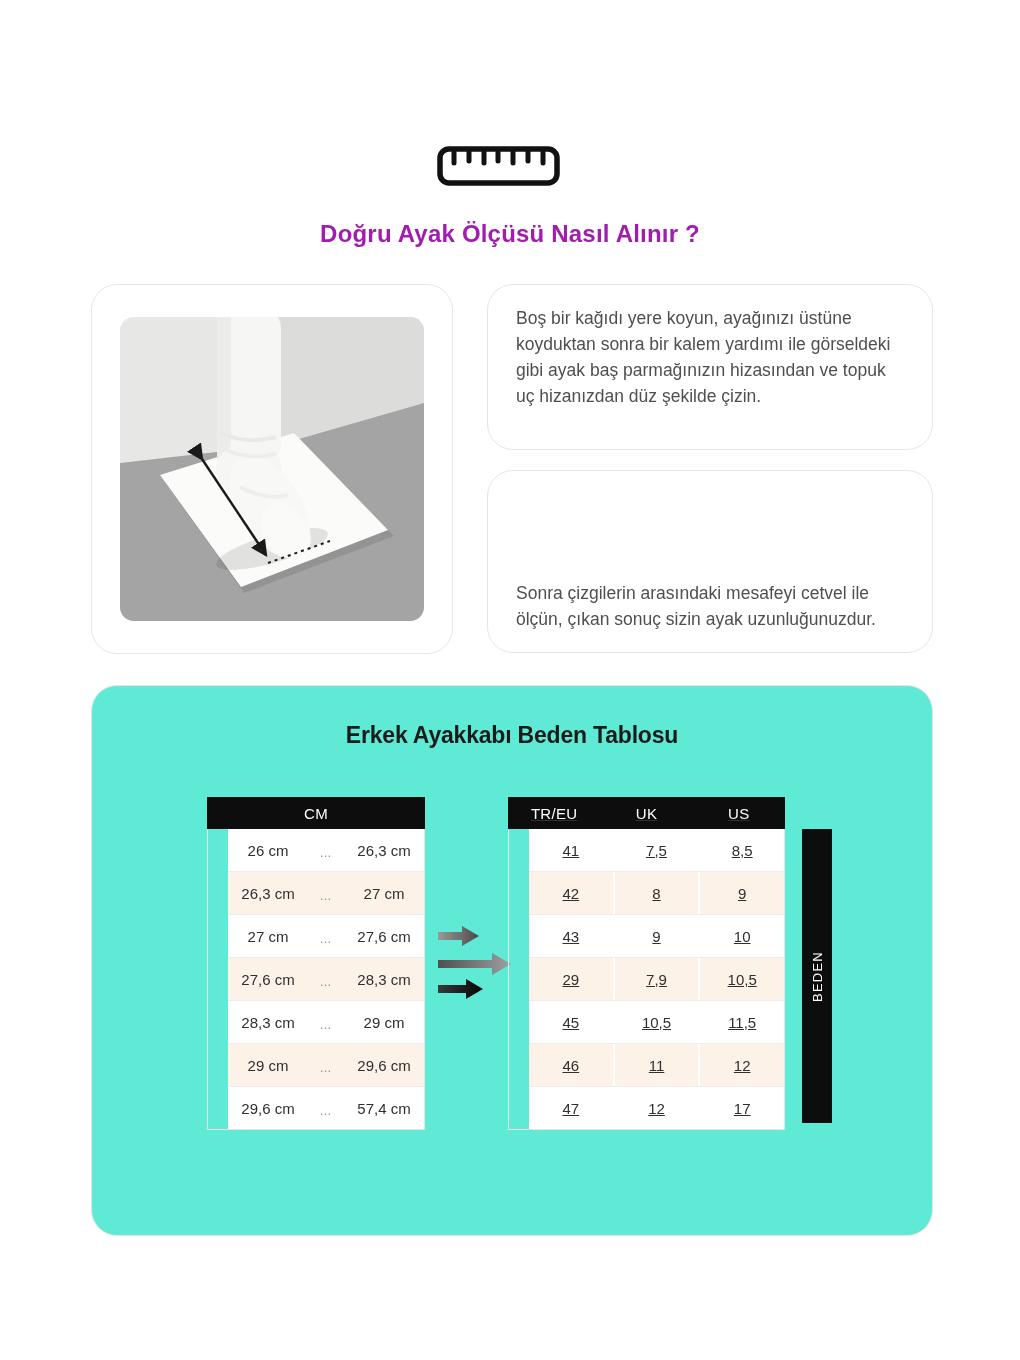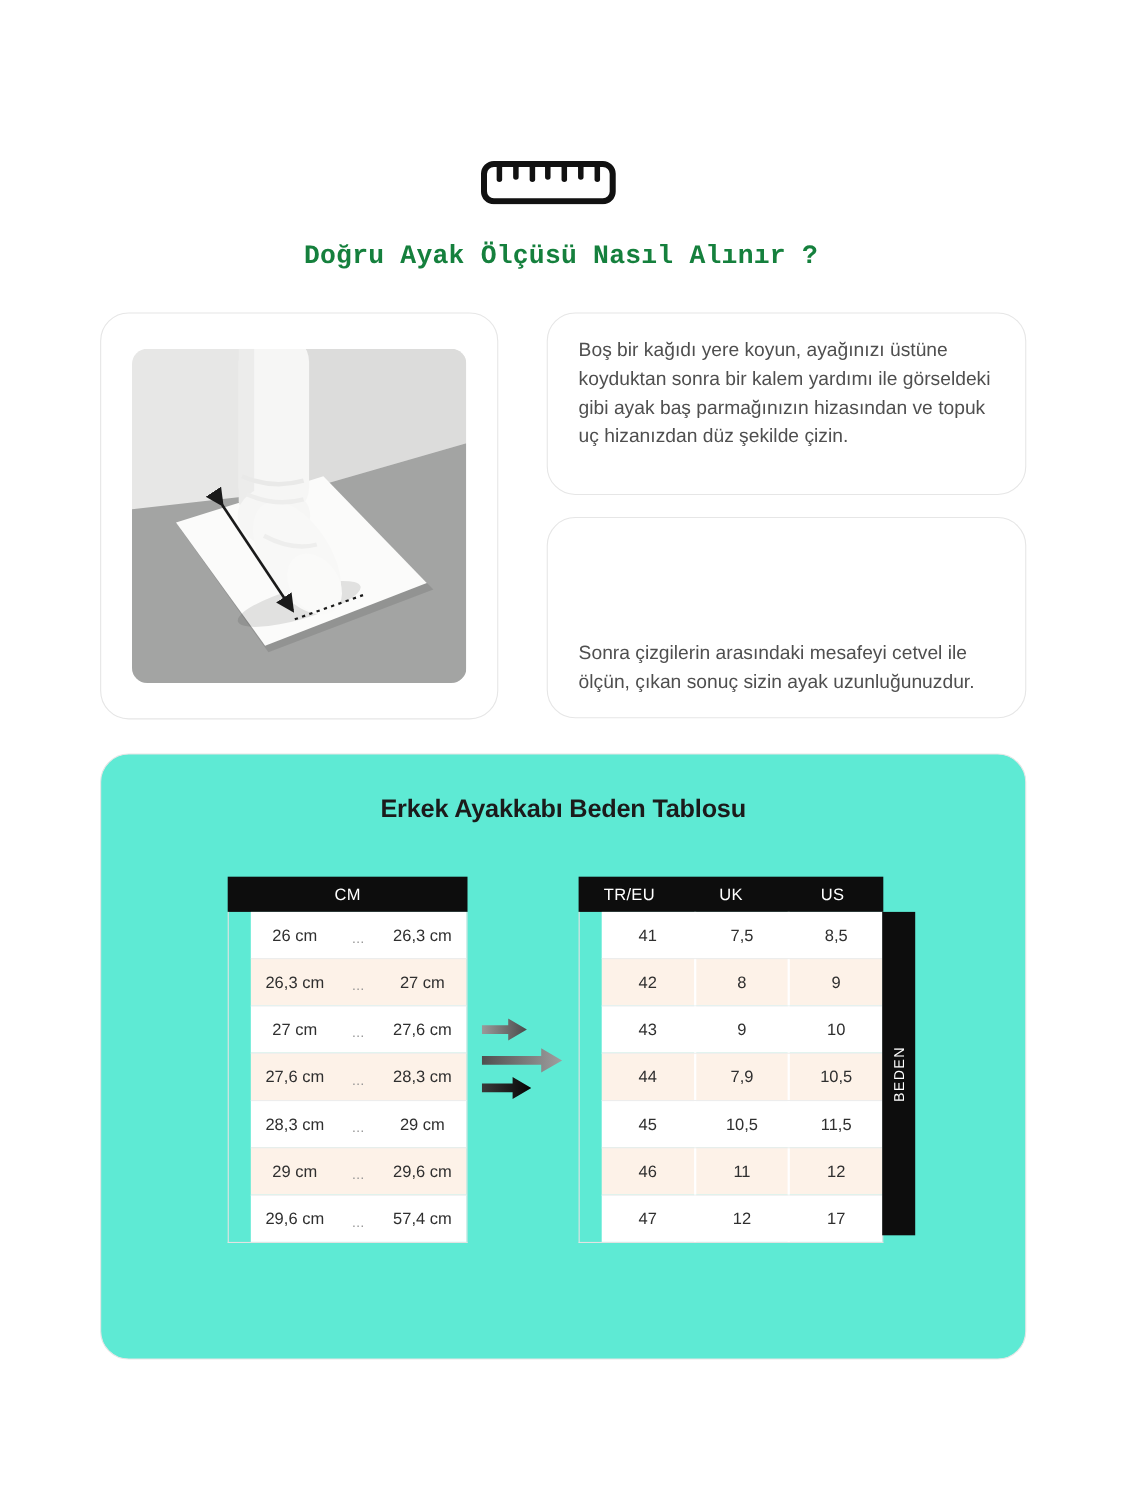--- a/index.html
+++ b/index.html
@@ -3,42 +3,42 @@
 <meta charset="utf-8">
 <style>
   html,body{margin:0;padding:0;background:#ffffff;}
   body{font-family:"Liberation Sans","DejaVu Sans",sans-serif;-webkit-font-smoothing:antialiased;}
   .page{position:relative;width:1020px;height:1360px;background:#ffffff;overflow:hidden;margin:0 auto;}
 
   
   .ruler-wrap{position:absolute;top:146px;left:0;width:100%;display:flex;justify-content:center;}
   .ruler-wrap svg{display:block;transform:translateX(-12px);}
   .main-title{position:absolute;top:220px;left:0;width:100%;text-align:center;
-    font-size:24px;font-weight:700;color:#15803d;letter-spacing:.2px;font-family:Liberation Mono, monospace;}
+    font-size:24px;font-weight:700;color:#a21caf;letter-spacing:.2px;}
 
   
-  .content-row{position:absolute;top:284px;left:91px;width:842px;display:flex;gap:44px;}
+  .content-row{position:absolute;top:284px;left:91px;width:842px;display:flex;gap:34px;}
   .card{border:1.5px solid #e6e6e6;border-radius:26px;background:#fff;box-sizing:border-box;}
   .photo-card{width:362px;height:370px;display:flex;align-items:center;justify-content:center;flex:none;}
   .photo{width:304px;height:304px;border-radius:14px;overflow:hidden;}
   .photo svg{display:block;}
   .text-col{flex:1;display:flex;flex-direction:column;gap:20px;}
   .text-card{padding:20px 28px;color:#4f4f4f;font-size:17.5px;line-height:26px;}
   .text-card.step1{height:166px;}
   .text-card.step2{height:183px;display:flex;align-items:flex-end;}
 
   
   .size-card{position:absolute;top:685px;left:91px;width:842px;height:551px;
     border:1.5px solid #e6e6e6;border-radius:26px;background:#5eead4;box-sizing:border-box;}
   .size-title{position:absolute;top:36px;left:0;width:100%;text-align:center;
     font-size:23px;font-weight:700;color:#1b1b1b;letter-spacing:-.2px;}
 
   .tbl{position:absolute;top:111px;box-sizing:border-box;font-size:15px;color:#2f2f2f;}
   .tbl-cm{left:115px;width:218px;}
-  .tbl-eu{left:434px;width:277px;}
+  .tbl-eu{left:416px;width:277px;text-decoration:underline;}
   .t-header{height:32px;background:#0d0d0d;color:#ffffff;display:flex;align-items:center;font-size:15px;}
   .t-header .h-one{width:100%;text-align:center;letter-spacing:.3px;}
   .t-header .h-cell{flex:1;text-align:center;letter-spacing:.3px;}
   .t-body{border:1px solid #e3e3e3;border-top:none;padding-left:20px;}
   .t-row{height:42px;display:flex;align-items:center;background:#ffffff;border-top:1px solid #ededed;}
   .t-body .t-row:first-child{border-top:none;}
   .t-row.alt{background:#fdf2e8;}
   .t-row .v{flex:1;text-align:center;}
   .t-row .dots{flex:.45;text-align:center;color:#8f8f8f;font-size:12px;letter-spacing:1px;padding-top:5px;}
   .t-row .cell{flex:1;text-align:left;border-left:2px solid #ffffff;height:100%;
@@ -209,21 +209,21 @@
             <span class="cell">42</span>
             <span class="cell">8</span>
             <span class="cell">9</span>
           </div>
           <div class="t-row">
             <span class="cell">43</span>
             <span class="cell">9</span>
             <span class="cell">10</span>
           </div>
           <div class="t-row alt">
-            <span class="cell">44</span>
+            <span class="cell">29</span>
             <span class="cell">7,9</span>
             <span class="cell">10,5</span>
           </div>
           <div class="t-row">
             <span class="cell">45</span>
             <span class="cell">10,5</span>
             <span class="cell">11,5</span>
           </div>
           <div class="t-row alt">
             <span class="cell">46</span>

